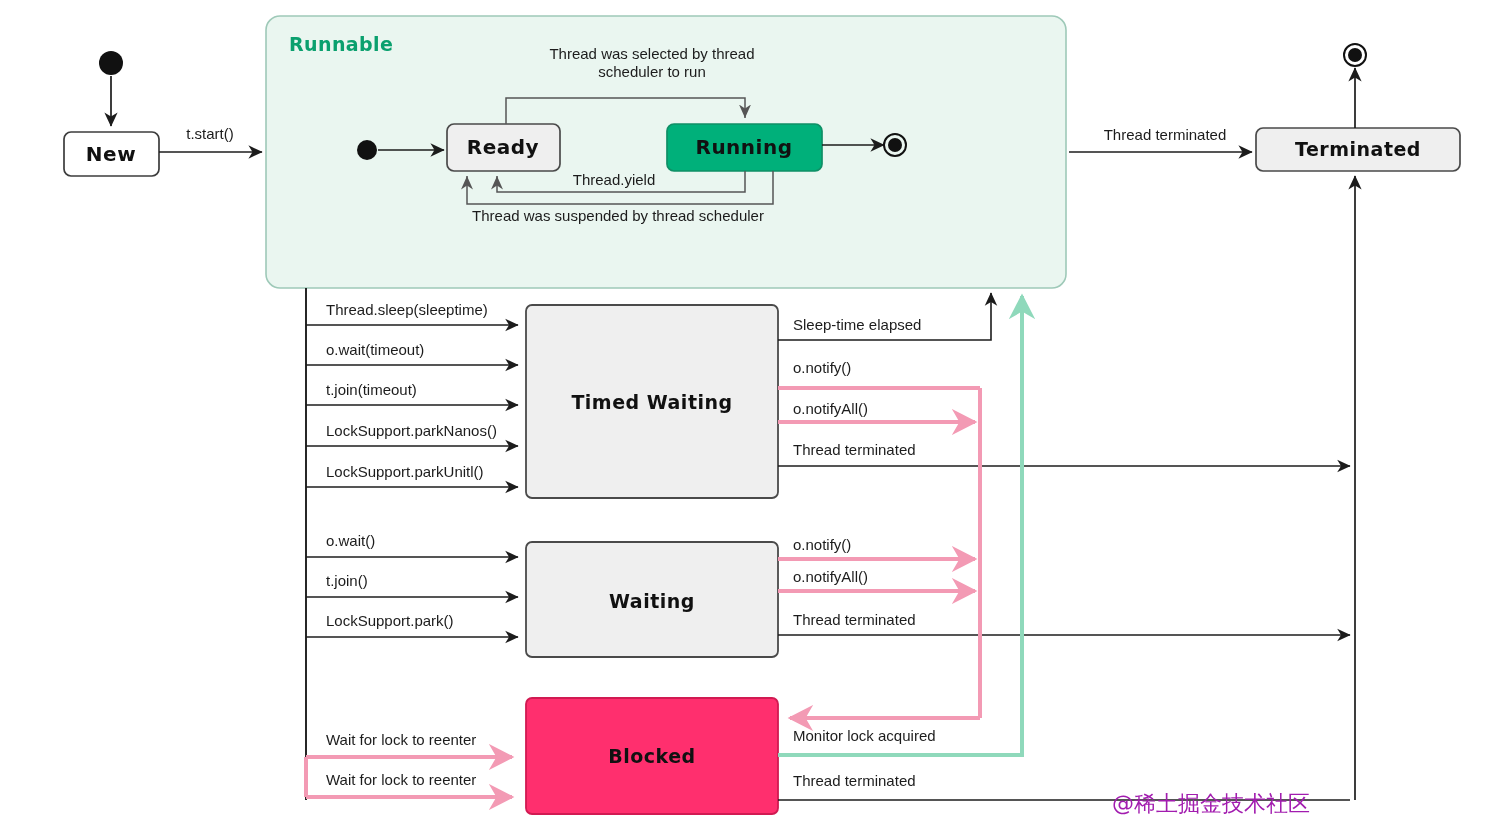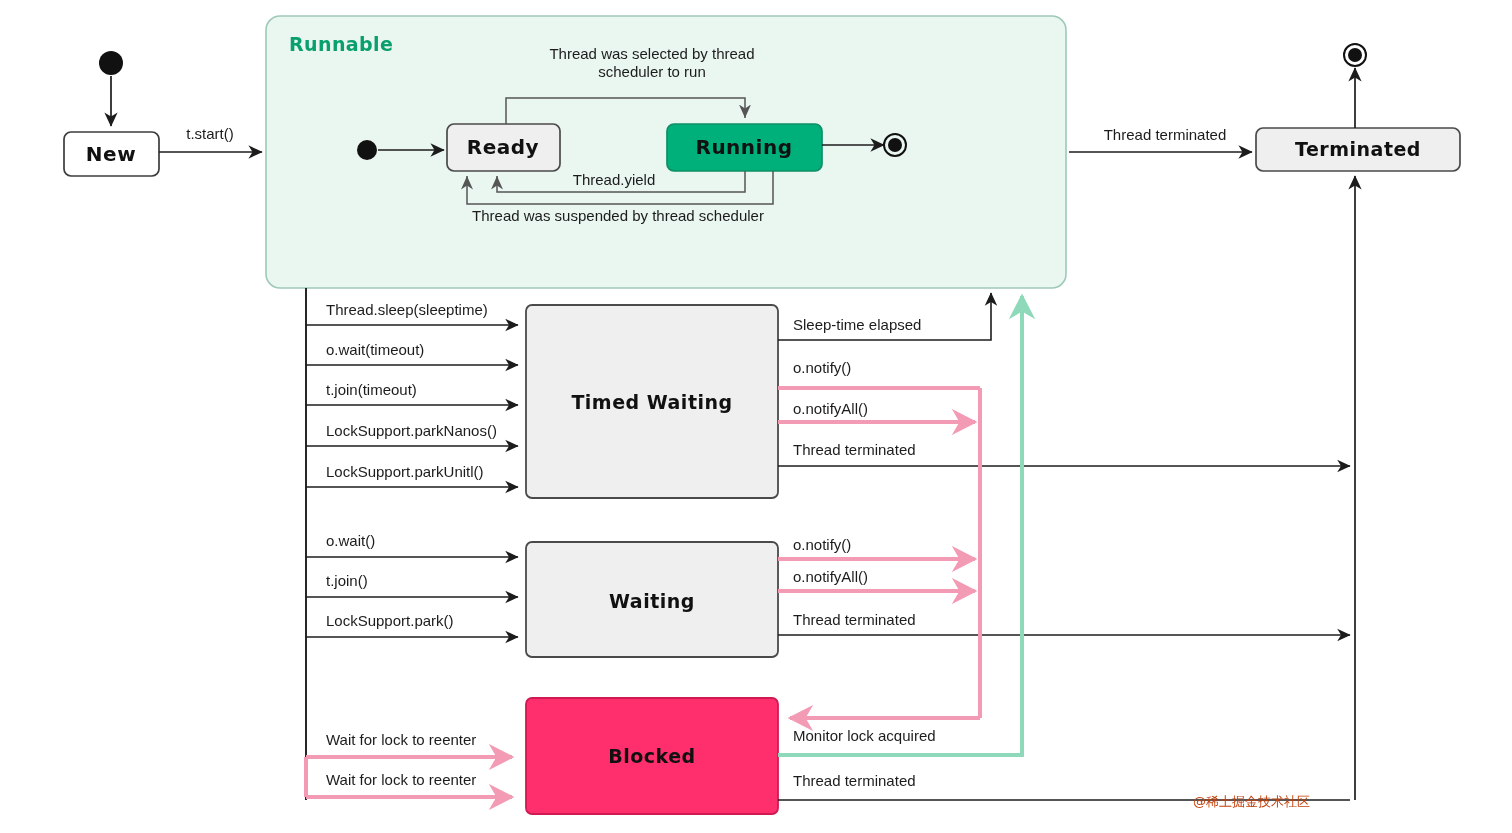--- a/index.html
+++ b/index.html
@@ -4,21 +4,21 @@
 <style>
   html,body{margin:0;padding:0;background:#ffffff;}
   body{width:1512px;height:833px;overflow:hidden;
        font-family:"Liberation Sans","DejaVu Sans",sans-serif;}
   #stage{position:relative;width:1324px;height:833px;background:#fff;}
   svg{position:absolute;left:0;top:0;}
   .edge-label{font-family:"Liberation Sans","DejaVu Sans",sans-serif;font-size:15px;fill:#1c1c1c;}
   .state-label{font-family:"DejaVu Sans",sans-serif;font-weight:bold;font-size:20px;fill:#111;letter-spacing:.5px;}
   .state-label-lg{font-family:"DejaVu Sans",sans-serif;font-weight:bold;font-size:19px;fill:#111;letter-spacing:.5px;}
   .group-title{font-family:"DejaVu Sans",sans-serif;font-weight:bold;font-size:19px;fill:#0aa06e;letter-spacing:.4px;}
-  .watermark{position:absolute;right:14px;bottom:22px;font-size:13px;color:#c2410c;
+  .watermark{position:absolute;right:14px;bottom:14px;font-size:22px;color:#a21caf;
              font-family:"DejaVu Sans",sans-serif;white-space:nowrap;}
 </style>
 </head>
 <body>
 
 <div id="stage">
 
 <svg width="1512" height="833" viewBox="0 0 1512 833">
   <defs>
     <marker id="ah-black" markerWidth="9" markerHeight="9" refX="8" refY="4.5" orient="auto">

